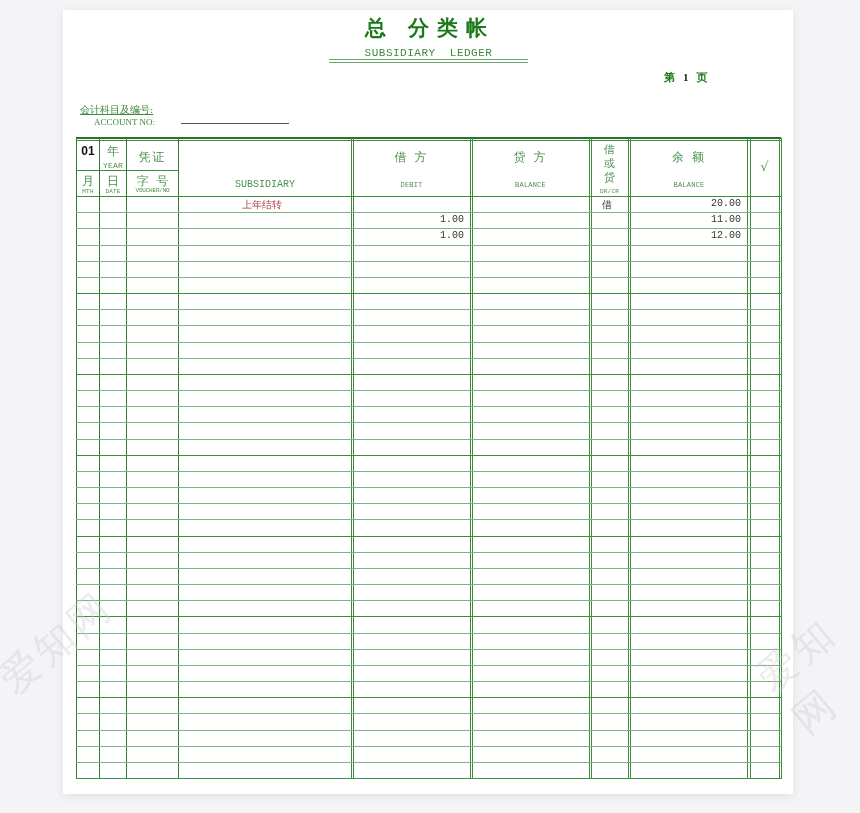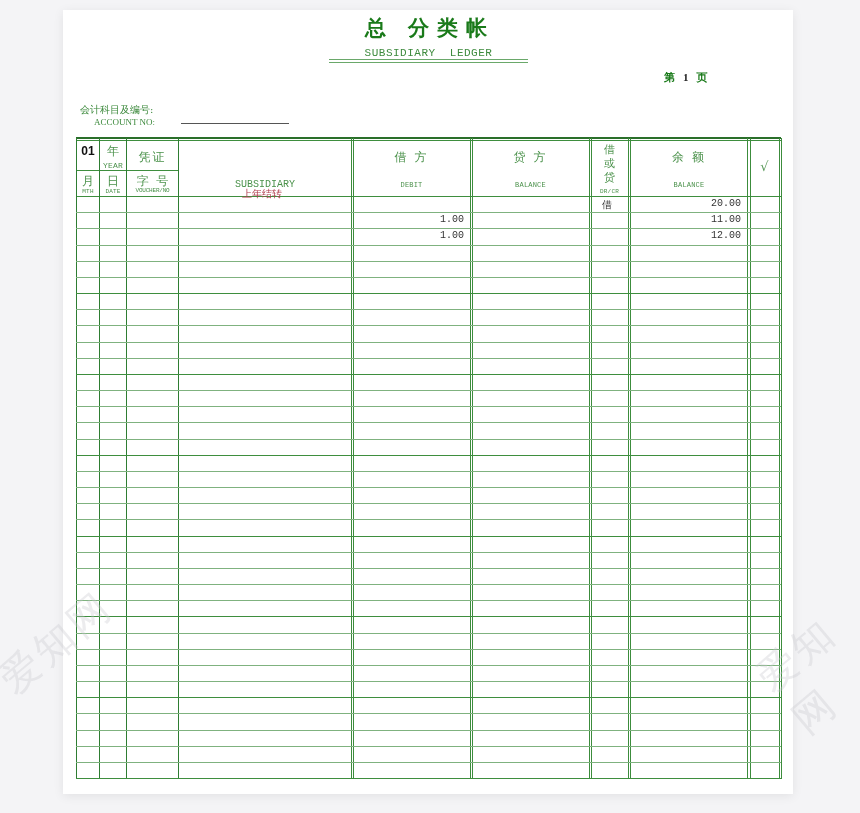--- a/index.html
+++ b/index.html
@@ -48,21 +48,21 @@
     .subline2 { position: absolute; left: 329px; top: 62px; width: 199px; height: 1px; background: #6aa86a; }
     .pageno {
       position: absolute; left: 664px; top: 70px;
       color: #1a7a1a; font-weight: bold; font-size: 11px;
       font-family: Liberation Serif, serif;
       white-space: pre;
     }
     .pageno .num { color: #222; margin: 0 8px; }
     .acct-cn {
       position: absolute; left: 80px; top: 103px;
-      color: #3d8a3d; font-size: 10px;
+      color: #3d8a3d; font-size: 10px; text-decoration: underline;
     }
     .acct-en {
       position: absolute; left: 94px; top: 117px;
       color: #3d8a3d; font-size: 9px;
       font-family: "Liberation Serif", serif;
     }
     .acct-line { position: absolute; left: 181px; top: 123px; width: 108px; height: 1px; background: #555; }
 
     
     .ledger { position: absolute; left: 0; top: 0; width: 860px; height: 813px; }
@@ -192,21 +192,21 @@
     <div class="hline thin" style="top: 713px; left: 76px; width: 705px;"></div>
     <div class="hline thin" style="top: 730px; left: 76px; width: 705px;"></div>
     <div class="hline thin" style="top: 746px; left: 76px; width: 705px;"></div>
     <div class="hline thin" style="top: 762px; left: 76px; width: 705px;"></div>
     <div class="hline mid" style="top: 778px; left: 76px; width: 705px;"></div>
     <div class="hline mid" style="top: 778px; left: 76px; width: 705px;"></div>
     <div class="row-hit" style="left: 76px; top: 196px; width: 705px; height: 16px;"></div>
     <div class="data-text" style="left: 77px; width: 16px; top: 198px;"></div>
     <div class="data-text" style="left: 100px; width: 20px; top: 198px;"></div>
     <div class="data-text" style="left: 127px; width: 45px; top: 198px;"></div>
-    <div class="data-text desc-red" style="left: 179px; width: 166px; top: 187px;">上年结转</div>
+    <div class="data-text desc-red" style="left: 179px; width: 166px; top: 198px;">上年结转</div>
     <div class="data-text" style="left: 354px; width: 110px; top: 198px;"></div>
     <div class="data-text" style="left: 473px; width: 110px; top: 198px;"></div>
     <div class="data-text drcr" style="left: 592px; width: 30px; top: 198px;">借</div>
     <div class="data-text" style="left: 631px; width: 110px; top: 198px;">20.00</div>
     <div class="data-text" style="left: 751px; width: 22px; top: 198px;"></div>
     <div class="row-hit" style="left: 76px; top: 212px; width: 705px; height: 16px;"></div>
     <div class="data-text" style="left: 77px; width: 16px; top: 214px;"></div>
     <div class="data-text" style="left: 100px; width: 20px; top: 214px;"></div>
     <div class="data-text" style="left: 127px; width: 45px; top: 214px;"></div>
     <div class="data-text desc-red" style="left: 179px; width: 166px; top: 214px;"></div>

